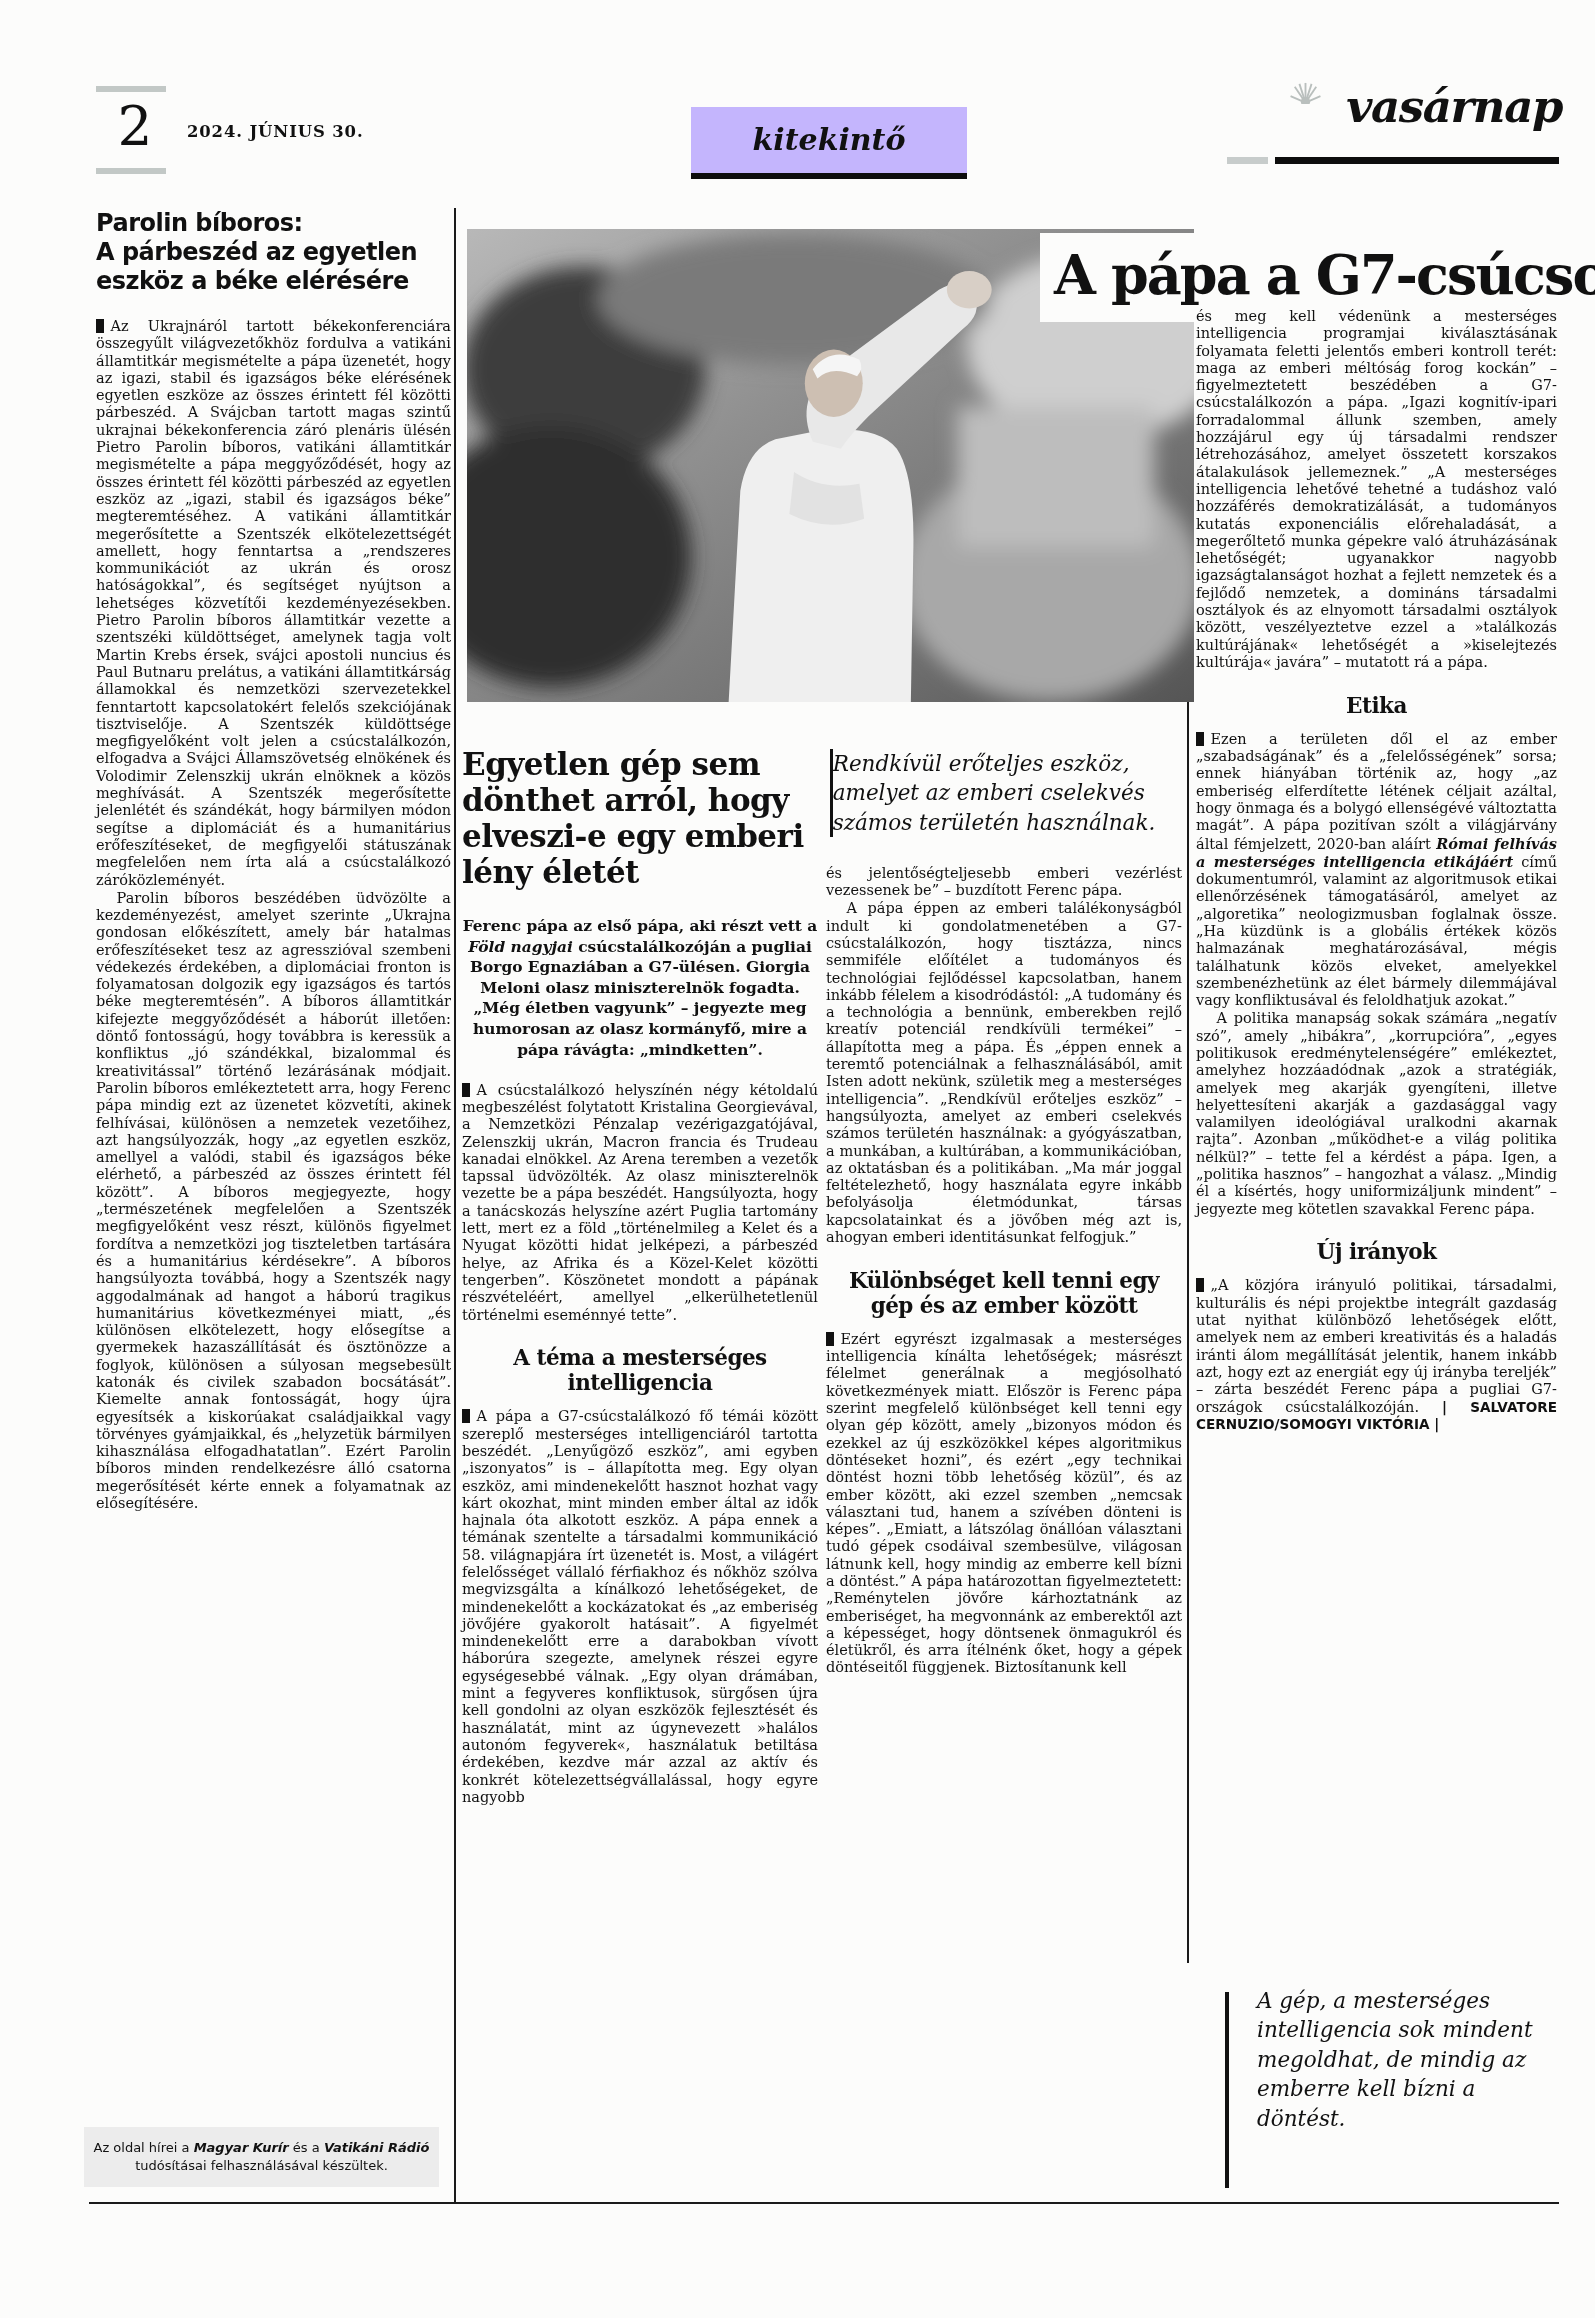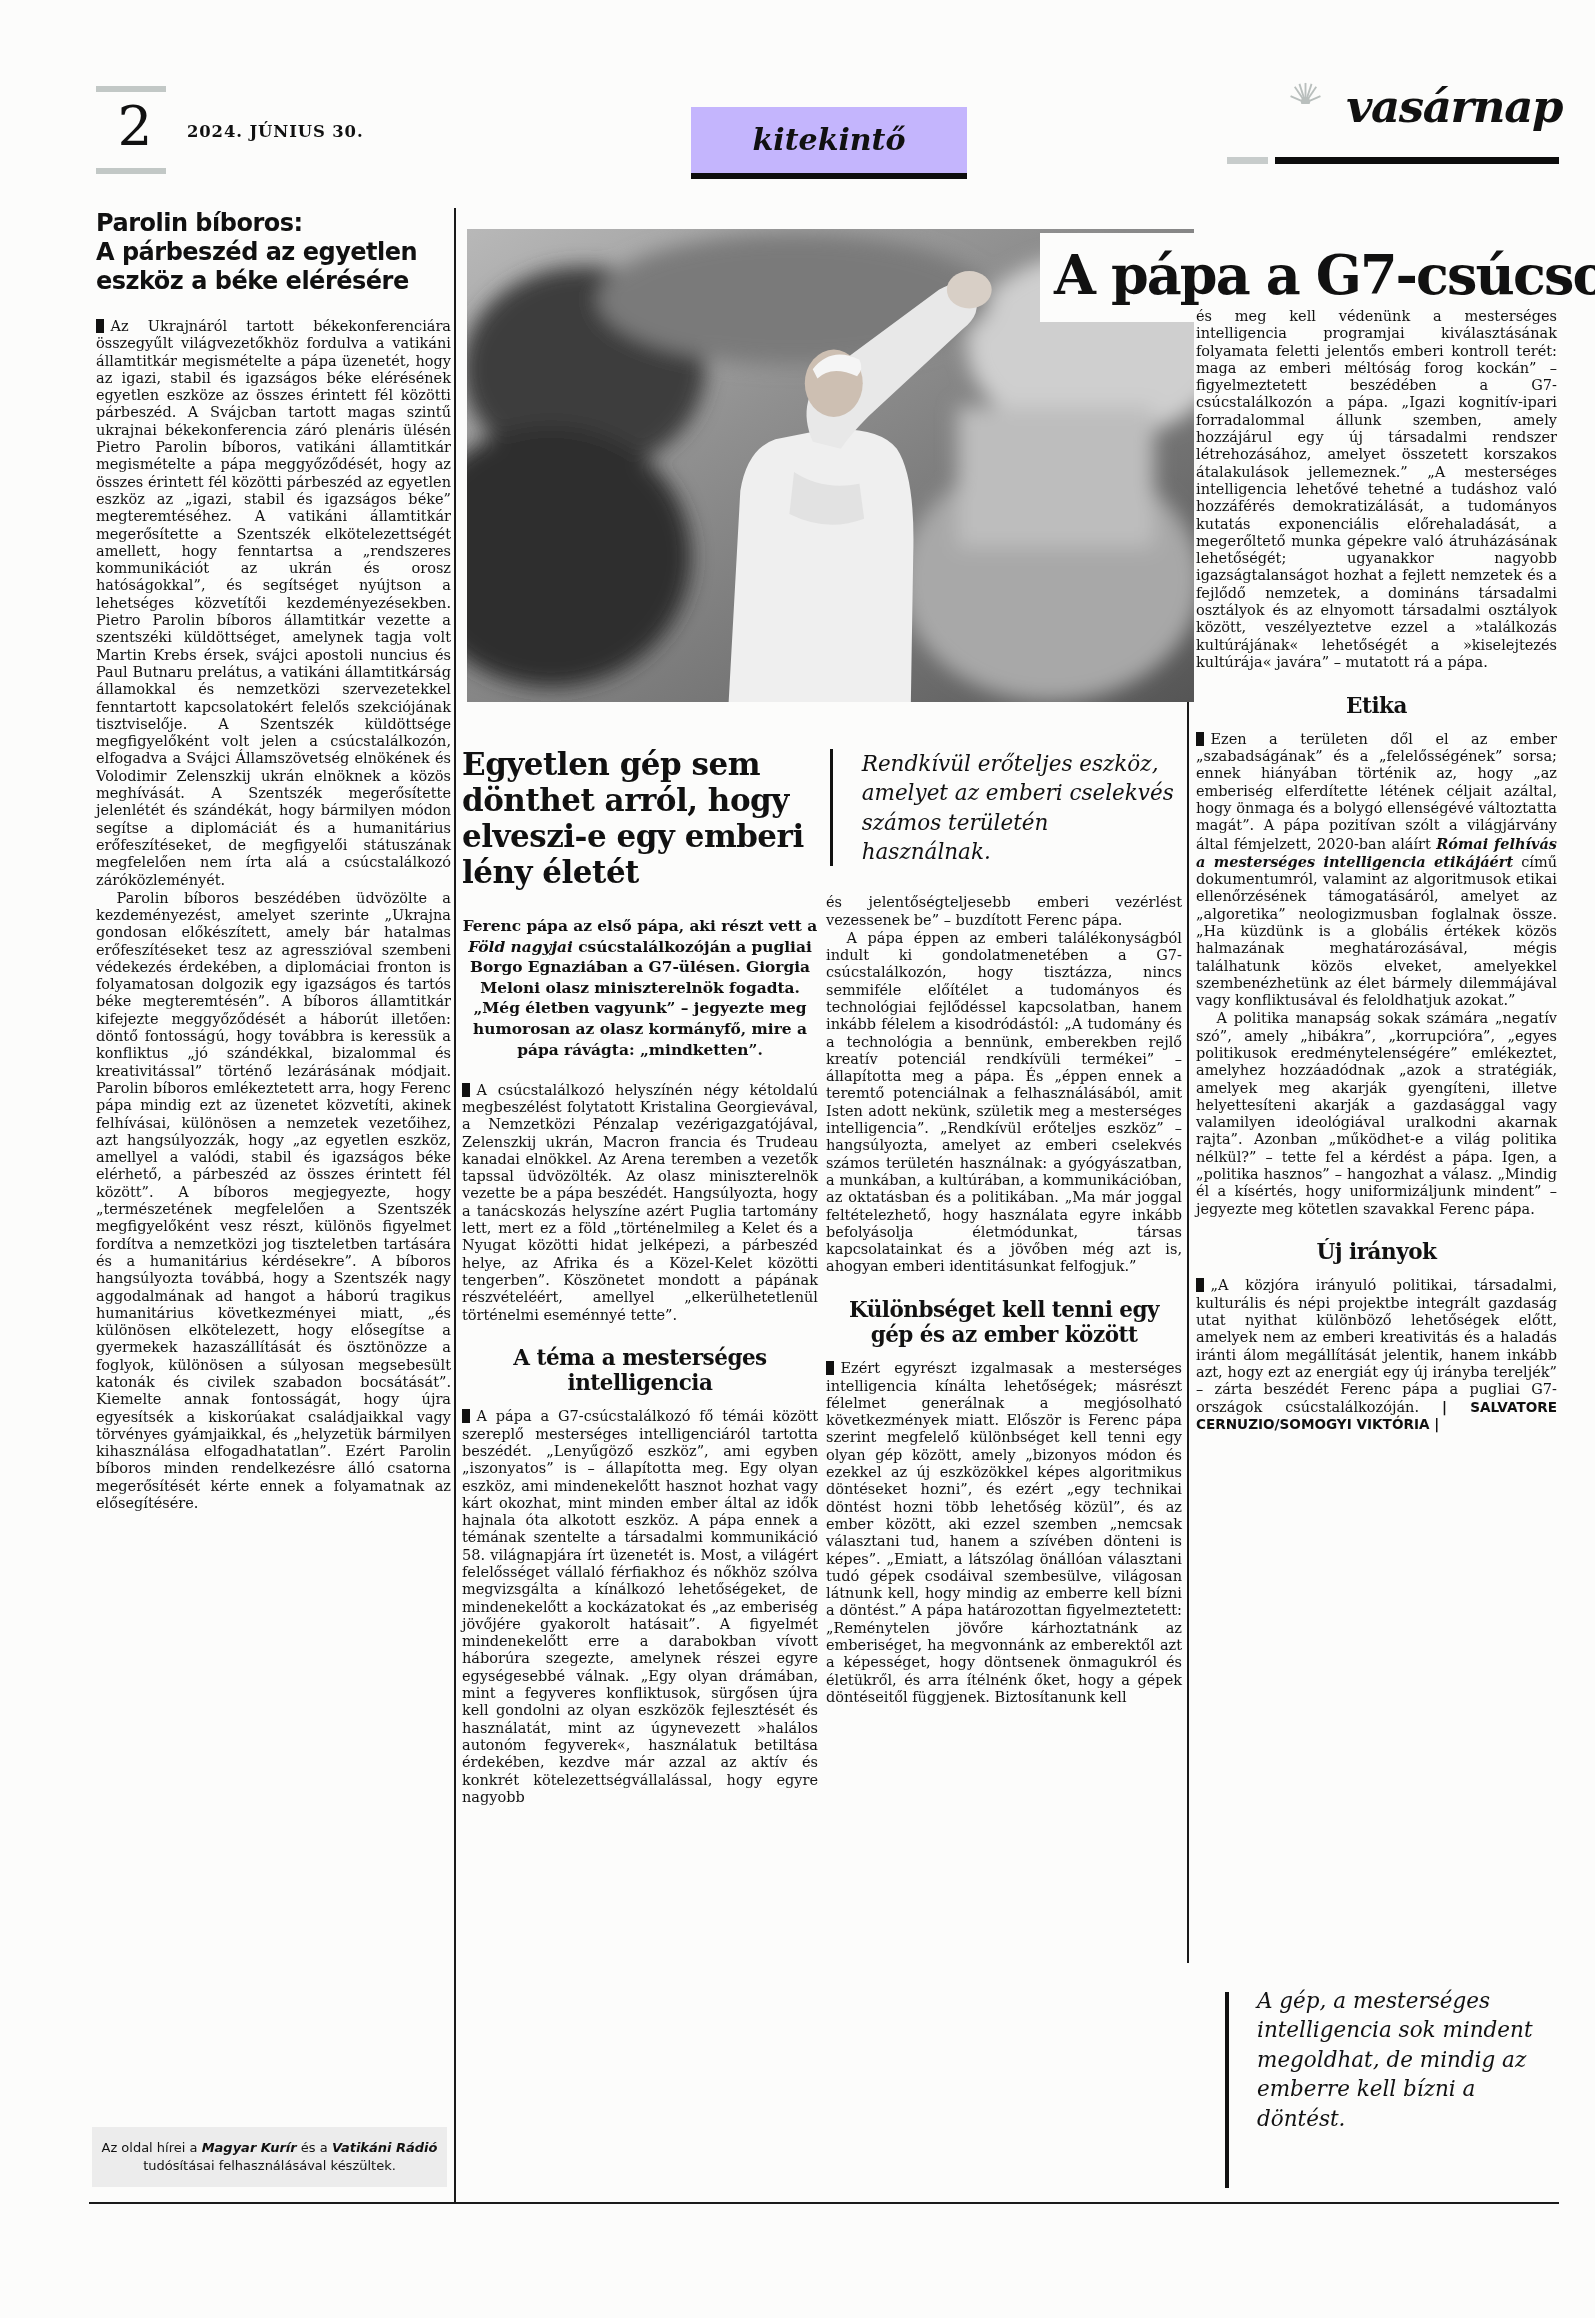--- a/index.html
+++ b/index.html
@@ -29,31 +29,31 @@
   #col1{left:96px;top:318px;width:355px;}
   #col2{left:462px;top:730px;width:356px;}
   #col3{left:826px;top:730px;width:356px;}
   #col4{left:1196px;top:308px;width:361px;}
 
   .pmark{display:inline-block;width:8px;height:14px;background:#111;margin-right:6.5px;vertical-align:-1.9px;}
   .blk.body-indent{text-indent:20.6px;}
   .blk.subheadline{font-weight:700;font-size:31px;line-height:36px;text-align:left;margin:16px 0 26px 0;letter-spacing:-0.5px;}
   .blk.lead{font-weight:700;font-size:15.4px;line-height:20.6px;text-align:center;margin:0 0 21.5px 0;}
   .blk.section-heading{font-weight:700;font-size:21.5px;line-height:25px;text-align:center;margin:21.5px 0 13px 0;letter-spacing:-0.5px;}
-  .blk.pull-quote{font-style:italic;font-size:21.5px;line-height:29.4px;text-align:left;border-left:3.7px solid #111;padding-left:29px;margin:18.7px 0 28px 3.7px;}
+  .blk.pull-quote{font-style:italic;font-size:21.5px;line-height:29.4px;text-align:left;border-left:3.7px solid #111;margin:18.7px 0 28px 3.7px;}
   .it{font-style:italic;font-weight:bold;}
   .byline{font-family:"DejaVu Sans",sans-serif;font-weight:700;font-size:13.6px;letter-spacing:0;}
 
   
   .photo{position:absolute;left:467px;top:229px;width:727px;height:473px;background:#9a9a9a;overflow:hidden;}
   .headline-box{position:absolute;left:1040px;top:233px;width:523px;height:89px;background:#fcfcfb;}
   .headline{position:absolute;left:1054px;top:236px;width:514px;font-weight:700;font-size:54px;line-height:79px;letter-spacing:-1.9px;white-space:nowrap;}
 
   
-  .footer-note{position:absolute;left:92px;top:2127px;width:355px;background:#ececec;text-align:center;font-family:"DejaVu Sans",sans-serif;font-size:13px;line-height:18px;padding:12px 8px;box-sizing:border-box;}
+  .footer-note{position:absolute;left:84px;top:2127px;width:355px;background:#ececec;text-align:center;font-family:"DejaVu Sans",sans-serif;font-size:13px;line-height:18px;padding:12px 8px;box-sizing:border-box;}
 
   
   .closing-quote{position:absolute;left:1257px;top:1986px;width:304px;font-style:italic;font-size:21.5px;line-height:29.4px;}
   .closing-quote-bar{position:absolute;left:1225px;top:1992px;width:3.7px;height:196px;background:#111;}
 </style>
 </head>
 <body>
 
 <div class="page">
 

